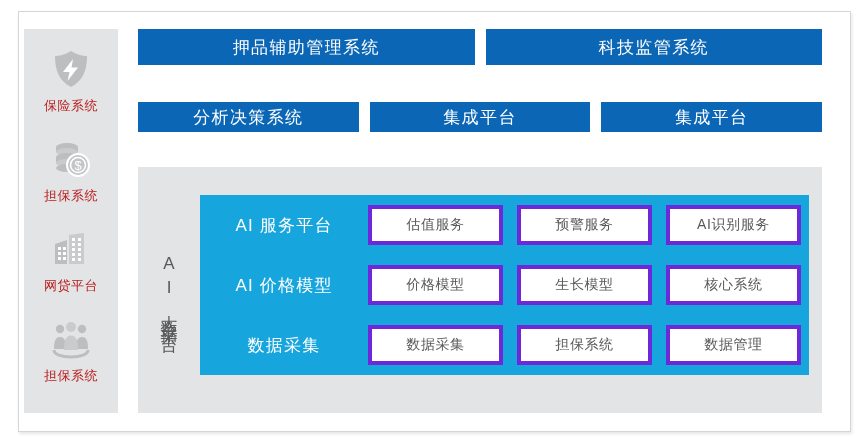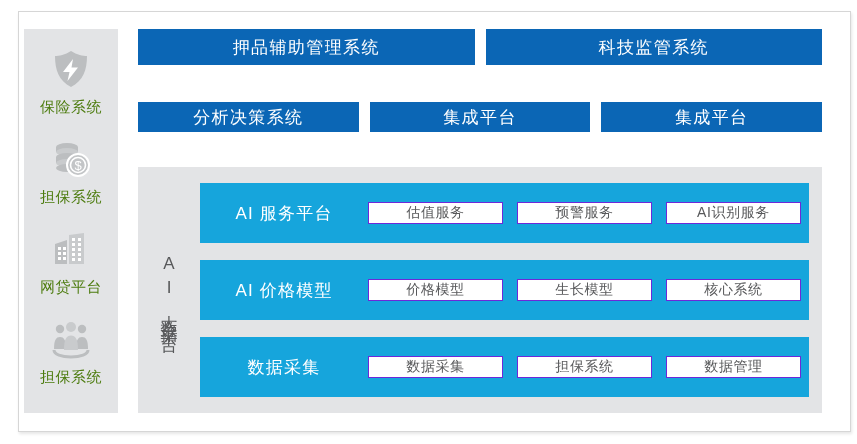--- a/index.html
+++ b/index.html
@@ -39,22 +39,22 @@
     align-items: center;
     justify-content: flex-start;
   }
   .side-icon {
     width: 46px; height: 46px;
     display: flex; align-items: center; justify-content: center;
   }
   .side-icon svg { display: block; }
   .side-label {
     margin-top: 7px;
-    font-size: 15px;
-    color: #4d7c0f;
+    font-size: 13px;
+    color: #b91c1c;
     letter-spacing: 0.5px;
     line-height: 1;
     white-space: nowrap;
   }
 
   
   .bar-row {
     position: absolute;
     left: 119px;
     width: 684px;
@@ -98,21 +98,21 @@
     letter-spacing: 5px;
     writing-mode: vertical-rl;
     text-orientation: upright;
     line-height: 1;
     white-space: nowrap;
   }
   #platform-rows {
     flex: 1;
     display: flex;
     flex-direction: column;
-    justify-content: space-between;
+    margin-top: 12px;
   }
   .cyan-row {
     height: 60px;
     background: #16a5dc;
     display: flex;
     align-items: center;
     padding-right: 8px;
   }
   .cyan-title {
     width: 168px;
@@ -123,23 +123,23 @@
     letter-spacing: 1.2px;
     white-space: nowrap;
   }
   .cyan-cells {
     flex: 1;
     display: flex;
     gap: 14px;
   }
   .cell {
     flex: 1 1 0;
-    height: 22px;
+    height: 40px;
     background: #ffffff;
-    border: 1px solid #6d28d9;
+    border: 4px solid #6d28d9;
     display: flex;
     align-items: center;
     justify-content: center;
     font-size: 14px;
     color: #58595b;
     letter-spacing: 0.6px;
     white-space: nowrap;
   }
 </style>
 </head>

